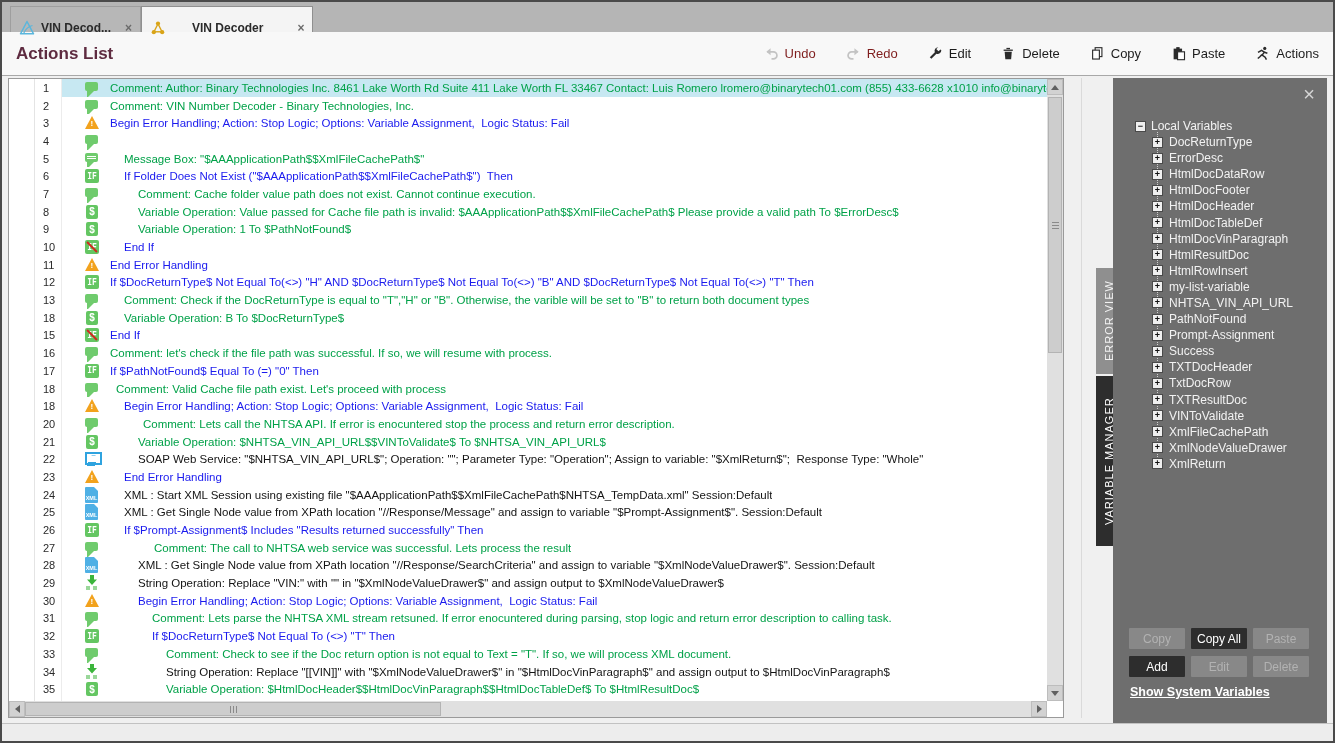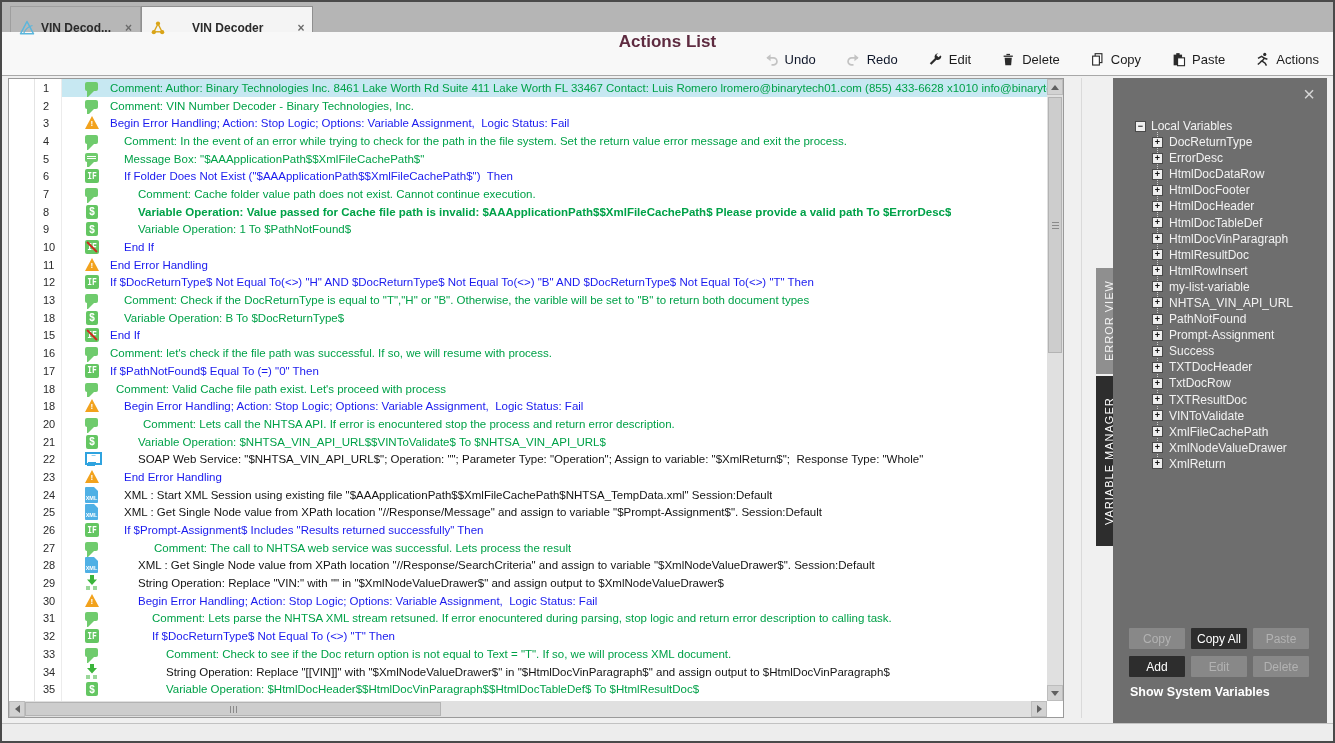--- a/index.html
+++ b/index.html
@@ -14,25 +14,25 @@
 
   
   .tabbar{height:30px; background:#b5b5b5; display:flex; align-items:flex-end; padding-left:8px;}
   .tab{height:26px; display:flex; align-items:center; gap:6px; padding:17px 8px 0 8px; cursor:default;
        background:#b7b7b7; border:1px solid #9e9e9e; border-bottom:none; font-size:12px; font-weight:bold; color:#2a2a2a;}
   .tab.active{background:#f4f4f4; border-color:#8f8f8f;gap:26px;}
   .tab .tclose{font-size:12px; color:#6b6b6b; margin-left:8px; line-height:10px;}
   .tab svg{display:block;}
 
   
-  .toolbar{height:44px; background:#f8f8f8; border-bottom:1px solid #a8a8a8; display:flex; align-items:center; padding:0 14px;flex-direction:column;}
+  .toolbar{height:44px; background:#f8f8f8; border-bottom:1px solid #a8a8a8; display:flex; align-items:center; padding:0 14px;}
   .page-title{font-size:17px; font-weight:bold; color:var(--title);}
   .tb-group{margin-left:auto; display:flex; align-items:center; gap:30px;}
   .tb-btn{display:flex; align-items:center; gap:6px; font-size:13px; color:#1c1c1c; cursor:default;}
-  .tb-btn.disabled{color:#0f172a;}
+  .tb-btn.disabled{color:#7f1d1d;}
   .tb-btn svg{display:block;}
 
   
   .main{position:relative; height:647px; background:#f0f0f0;}
 
   .list-panel{position:absolute; left:6px; top:2px; width:1056px; height:640px; background:#fff; border:1px solid #9a9a9a;}
   .rows-viewport{position:absolute; left:0; top:0; right:16px; bottom:16px; overflow:hidden; background:#fff;}
   .margin-line{position:absolute; left:25px; top:0; bottom:0; width:1px; background:#e4e4e4;}
   .row{height:17.7px; display:flex; align-items:stretch; white-space:pre;}
   .row .num{width:53px; flex:none; padding-left:34px; font-size:11px; color:#2a2a2a; display:flex; align-items:center; border-right:1px solid #ececec;}
@@ -90,21 +90,21 @@
         font:bold 9px "Liberation Sans",sans-serif; line-height:9px; text-align:center; z-index:2;}
   .troot .tbox{left:22px;}
   .troot .tlabel{margin-left:38px;}
   .titem{position:relative; height:16.1px; display:flex; align-items:center;}
   .titem .tbox{left:39px;}
   .titem .tlabel{margin-left:56px;}
   .var-buttons{position:absolute; left:16px; top:550px; display:grid; grid-template-columns:56px 56px 56px; gap:7px 6px;}
   .vbtn{height:21px; font-size:12px; display:flex; align-items:center; justify-content:center; border-radius:1px;}
   .vbtn.on{background:var(--btndark); color:#fff;}
   .vbtn.off{background:#888888; color:#b2b2b2;}
-  .sysvars-link{position:absolute; left:17px; top:607px; font-size:12.5px; font-weight:bold; color:#fff; }
+  .sysvars-link{position:absolute; left:17px; top:607px; font-size:12.5px; font-weight:bold; color:#fff; text-decoration:underline;}
 
   .statusbar{height:18px; background:#ededed; border-top:1px solid #c2c2c2;}
 </style>
 </head>
 <body>
 
 <div class="window">
 
   <div class="tabbar" id="tabbar">
       <div class="tab">
@@ -214,25 +214,25 @@
   </div>
 
   <div class="main">
 
     <div class="list-panel">
       <div class="rows-viewport" id="rows">
         <div class="margin-line"></div>
       <div class="row"><span class="num">1</span><div class="body sel"><span class="ic ic-comment"></span><span class="txt c-green" style="margin-left: 10px;">Comment: Author: Binary Technologies Inc. 8461 Lake Worth Rd Suite 411 Lake Worth FL 33467 Contact: Luis Romero lromero@binarytech01.com (855) 433-6628 x1010 info@binarytecho1.com http</span></div></div>
           <div class="row"><span class="num">2</span><div class="body"><span class="ic ic-comment"></span><span class="txt c-green" style="margin-left: 10px;">Comment: VIN Number Decoder - Binary Technologies, Inc.</span></div></div>
           <div class="row"><span class="num">3</span><div class="body"><span class="ic ic-warning"></span><span class="txt c-blue" style="margin-left: 10px;">Begin Error Handling; Action: Stop Logic; Options: Variable Assignment,  Logic Status: Fail</span></div></div>
-          <div class="row"><span class="num">4</span><div class="body"><span class="ic ic-comment"></span><span class="txt c-green" style="margin-left: 24px;">Comment: In the event of an error while trying to check for the path in the file system. Set the return value error message and exit the process.</span></div></div>
+          <div class="row"><span class="num">4</span><div class="body"><span class="ic ic-comment"></span></div></div>
           <div class="row"><span class="num">5</span><div class="body"><span class="ic ic-message"></span><span class="txt c-green" style="margin-left: 24px;">Message Box: "$AAApplicationPath$$XmlFileCachePath$"</span></div></div>
           <div class="row"><span class="num">6</span><div class="body"><span class="ic ic-if"></span><span class="txt c-blue" style="margin-left: 24px;">If Folder Does Not Exist ("$AAApplicationPath$$XmlFileCachePath$")  Then</span></div></div>
           <div class="row"><span class="num">7</span><div class="body"><span class="ic ic-comment"></span><span class="txt c-green" style="margin-left: 38px;">Comment: Cache folder value path does not exist. Cannot continue execution.</span></div></div>
-          <div class="row"><span class="num">8</span><div class="body"><span class="ic ic-var"></span><span class="txt c-green" style="margin-left: 38px; font-weight: bold;">Variable Operation: Value passed for Cache file path is invalid: $AAApplicationPath$$XmlFileCachePath$ Please provide a valid path To $ErrorDesc$</span></div></div>
+          <div class="row"><span class="num">8</span><div class="body"><span class="ic ic-var"></span><span class="txt c-green" style="margin-left: 38px;">Variable Operation: Value passed for Cache file path is invalid: $AAApplicationPath$$XmlFileCachePath$ Please provide a valid path To $ErrorDesc$</span></div></div>
           <div class="row"><span class="num">9</span><div class="body"><span class="ic ic-var"></span><span class="txt c-green" style="margin-left: 38px;">Variable Operation: 1 To $PathNotFound$</span></div></div>
           <div class="row"><span class="num">10</span><div class="body"><span class="ic ic-endif"></span><span class="txt c-blue" style="margin-left: 24px;">End If</span></div></div>
           <div class="row"><span class="num">11</span><div class="body"><span class="ic ic-warning"></span><span class="txt c-blue" style="margin-left: 10px;">End Error Handling</span></div></div>
           <div class="row"><span class="num">12</span><div class="body"><span class="ic ic-if"></span><span class="txt c-blue" style="margin-left: 10px;">If $DocReturnType$ Not Equal To(&lt;&gt;) "H" AND $DocReturnType$ Not Equal To(&lt;&gt;) "B" AND $DocReturnType$ Not Equal To(&lt;&gt;) "T" Then</span></div></div>
           <div class="row"><span class="num">13</span><div class="body"><span class="ic ic-comment"></span><span class="txt c-green" style="margin-left: 24px;">Comment: Check if the DocReturnType is equal to "T","H" or "B". Otherwise, the varible will be set to "B" to return both document types</span></div></div>
           <div class="row"><span class="num">18</span><div class="body"><span class="ic ic-var"></span><span class="txt c-green" style="margin-left: 24px;">Variable Operation: B To $DocReturnType$</span></div></div>
           <div class="row"><span class="num">15</span><div class="body"><span class="ic ic-endif"></span><span class="txt c-blue" style="margin-left: 10px;">End If</span></div></div>
           <div class="row"><span class="num">16</span><div class="body"><span class="ic ic-comment"></span><span class="txt c-green" style="margin-left: 10px;">Comment: let's check if the file path was successful. If so, we will resume with process.</span></div></div>
           <div class="row"><span class="num">17</span><div class="body"><span class="ic ic-if"></span><span class="txt c-blue" style="margin-left: 10px;">If $PathNotFound$ Equal To (=) "0" Then</span></div></div>
           <div class="row"><span class="num">18</span><div class="body"><span class="ic ic-comment"></span><span class="txt c-green" style="margin-left: 16px;">Comment: Valid Cache file path exist. Let's proceed with process</span></div></div>

